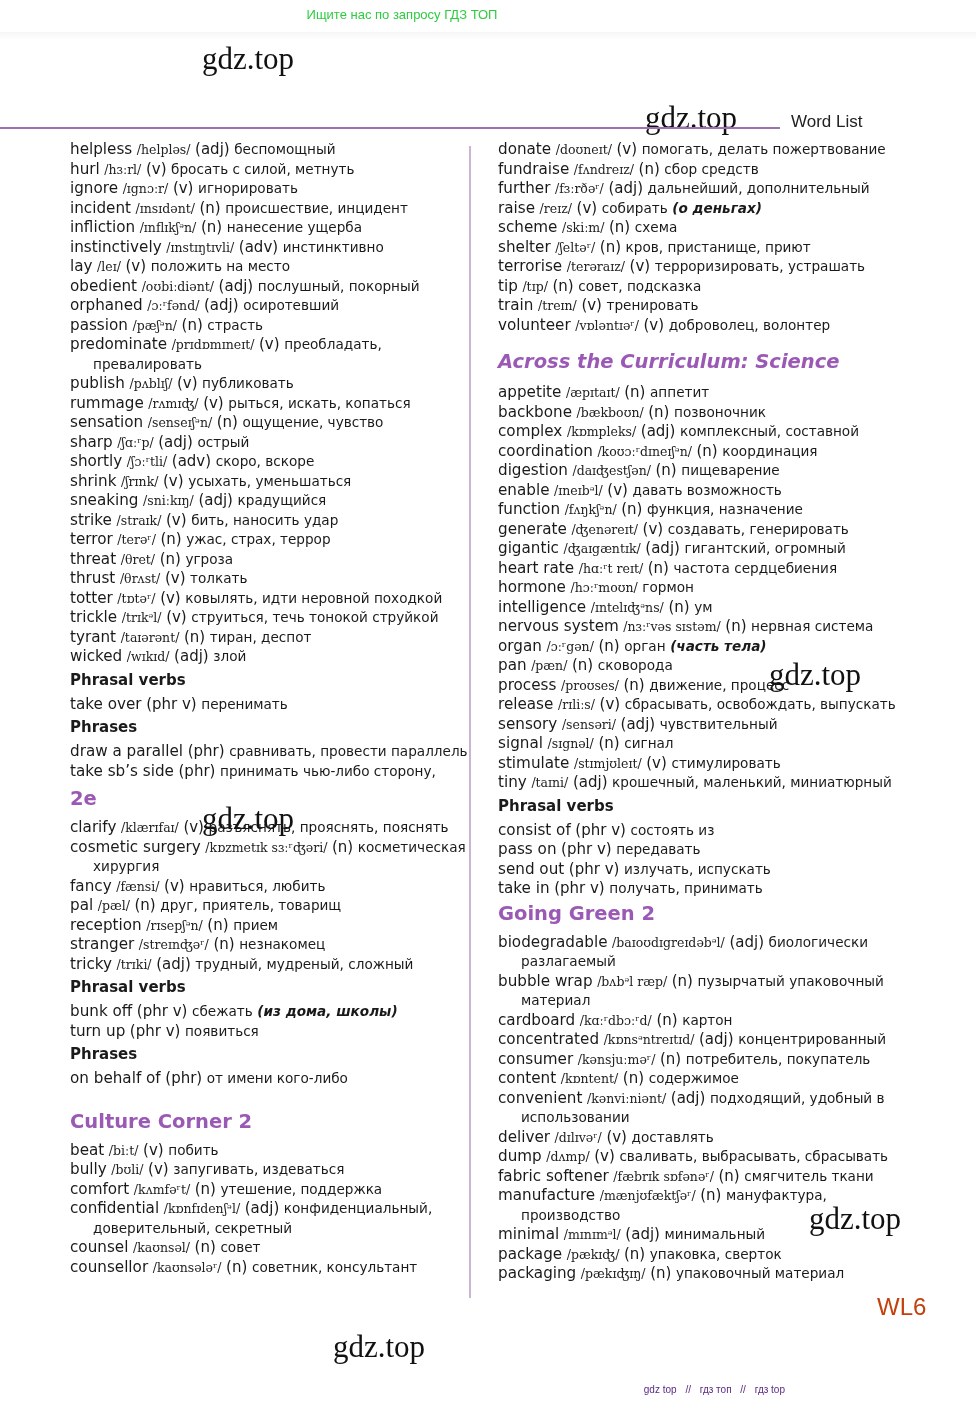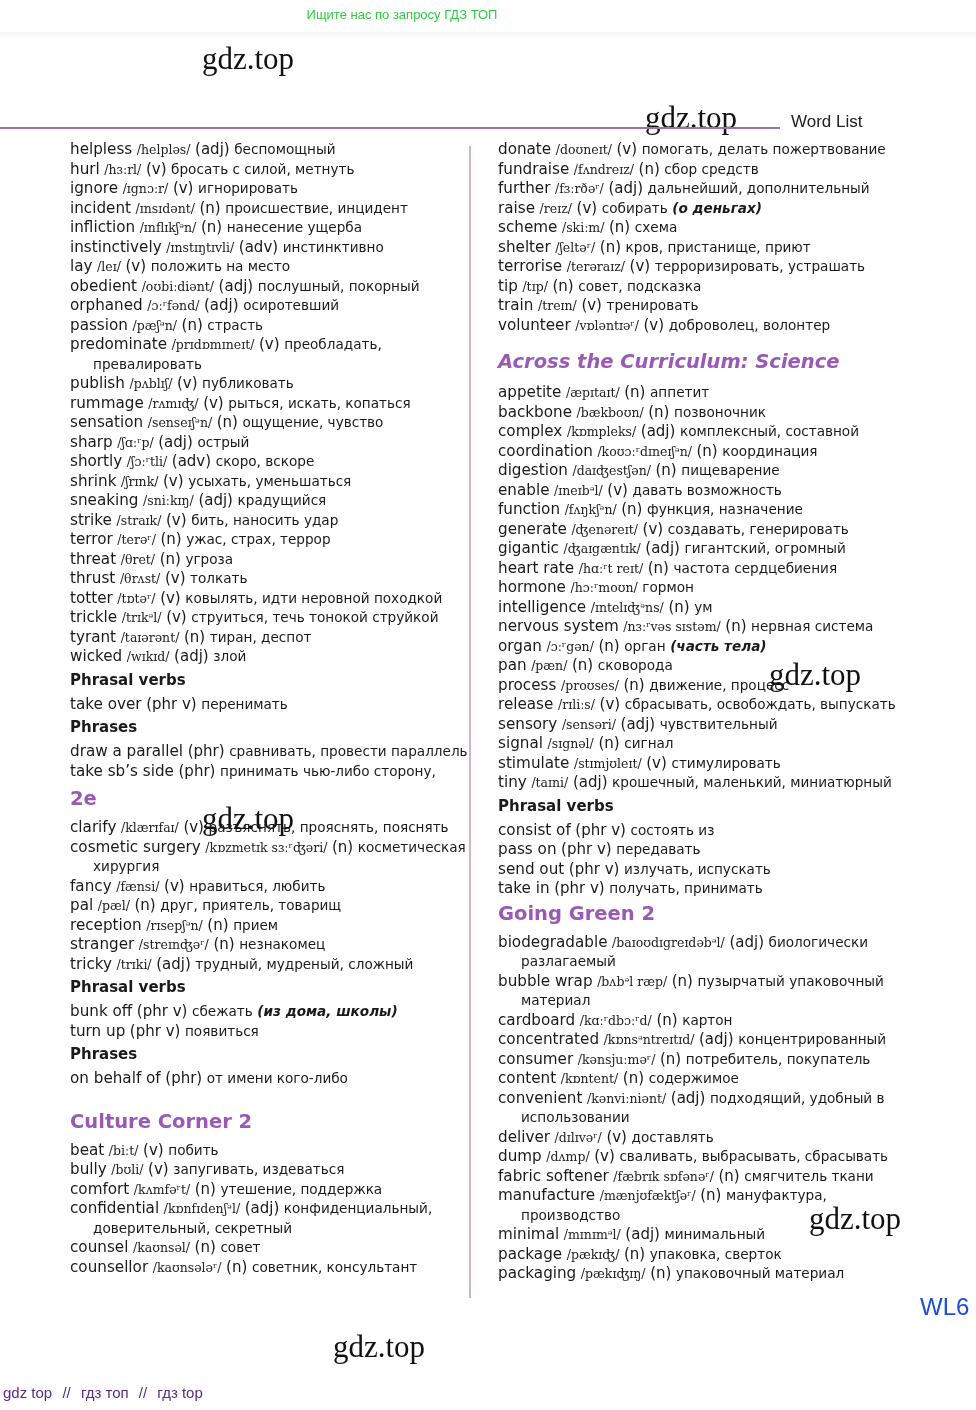--- a/index.html
+++ b/index.html
@@ -16,22 +16,22 @@
   .entry { font-size: 14.4px; line-height: 19.5px; white-space: nowrap; }
   .w { font-size: 15.2px; color: #1a1a1a; }
   .ipa { font-family: "DejaVu Serif", serif; font-size: 12.5px; color: #222; }
   .pos { font-size: 15px; }
   .tr { font-size: 13.6px; }
   .it { font-style: italic; font-weight: bold; font-size: 13.6px; }
   .cont { padding-left: 23px; font-size: 13.6px; line-height: 19.5px; }
   .subhead { font-weight: bold; font-size: 15px; line-height: 20px; margin: 3px 0 5px 0; color: #1a1a1a; }
   .section-title { font-weight: bold; color: #9b59b6; font-size: 19.5px; line-height: 26px; margin: 4px 0 6px 0; }
   .section-title.big { margin: 14px 0 8px 0; font-style: italic; }
-  .page-num { position: absolute; left: 920px; top: 1293px; font-family: "Liberation Sans", sans-serif; font-size: 24px; color: #1d4ed8; }
-  .footer-links { position: absolute; top: 1384px; left: 0; width: 788px; text-align: left; font-family: "Liberation Sans", sans-serif; font-size: 15px; color: #5b2a86; }
+  .page-num { position: absolute; left: 877px; top: 1293px; font-family: "Liberation Sans", sans-serif; font-size: 24px; color: #c2410c; }
+  .footer-links { position: absolute; top: 1384px; left: 0; width: 788px; text-align: right; font-family: "Liberation Sans", sans-serif; font-size: 10px; color: #5b2a86; }
   .footer-links span { margin: 0 3px; }
 </style>
 </head>
 <body>
 
 <div class="top-banner">Ищите нас по запросу ГДЗ ТОП</div>
 <div class="top-shade"></div>
 
 <div class="wm" style="left:202px; top:41px;">gdz.top</div>
 <div class="wm" style="left:645px; top:100px;">gdz.top</div>

